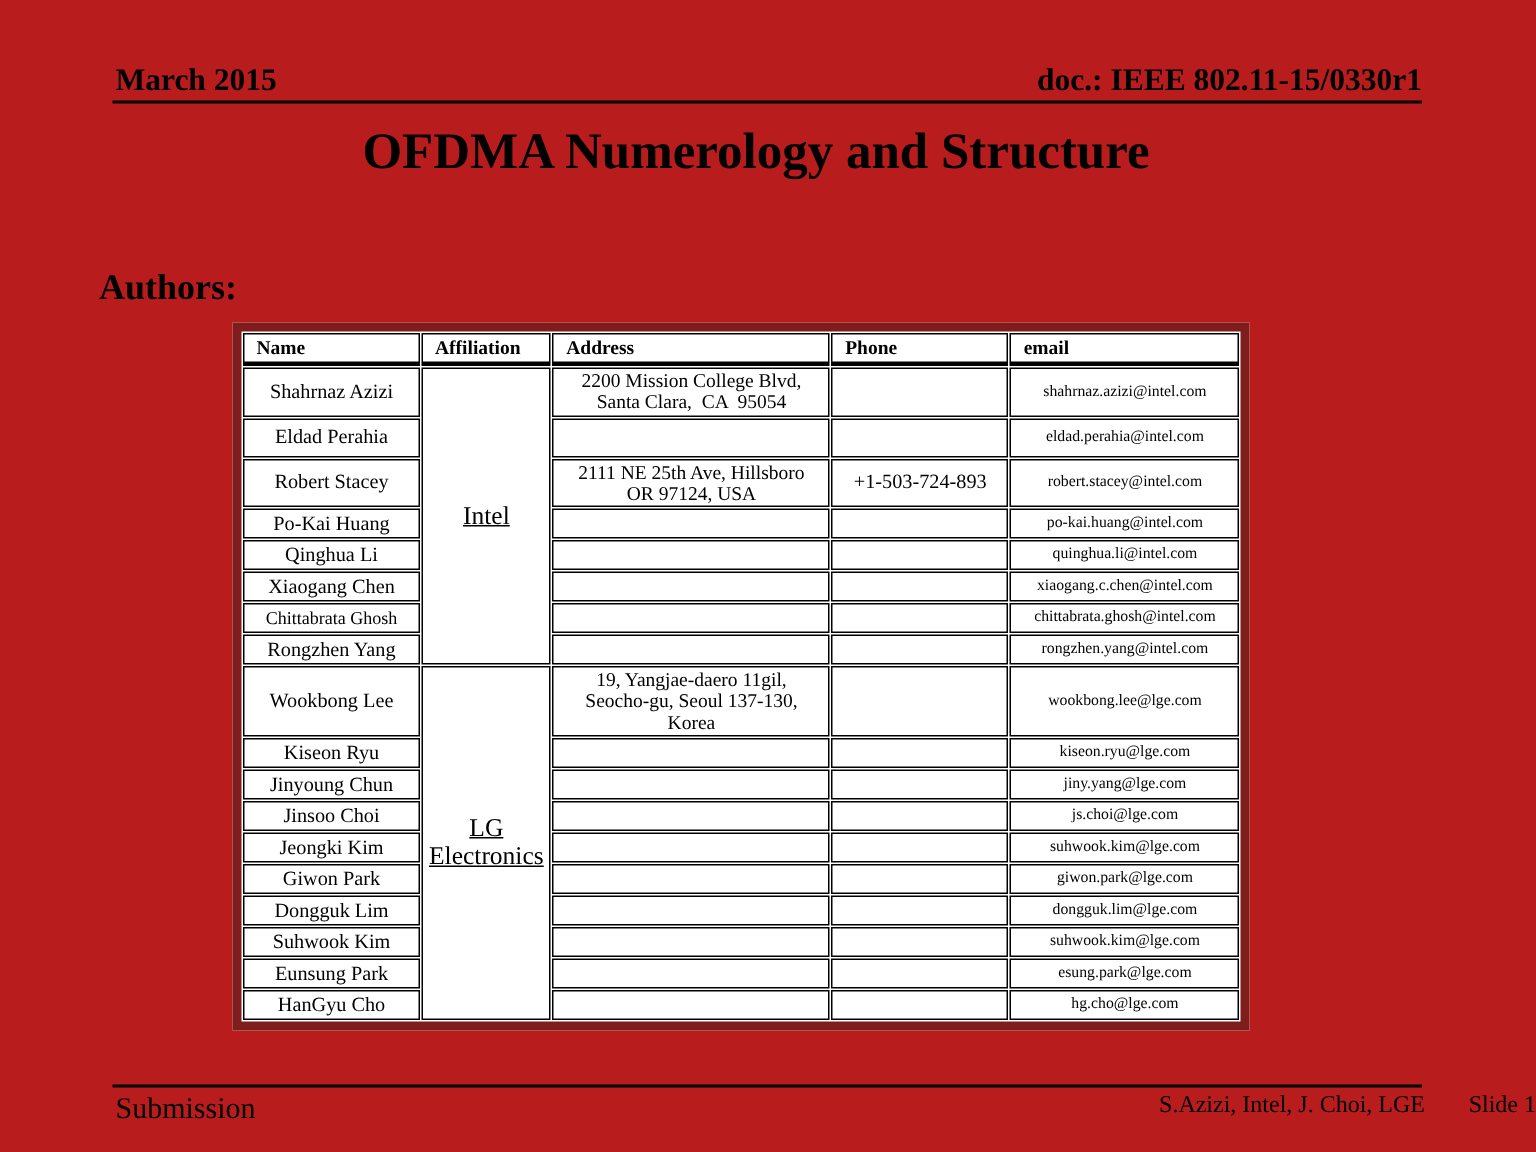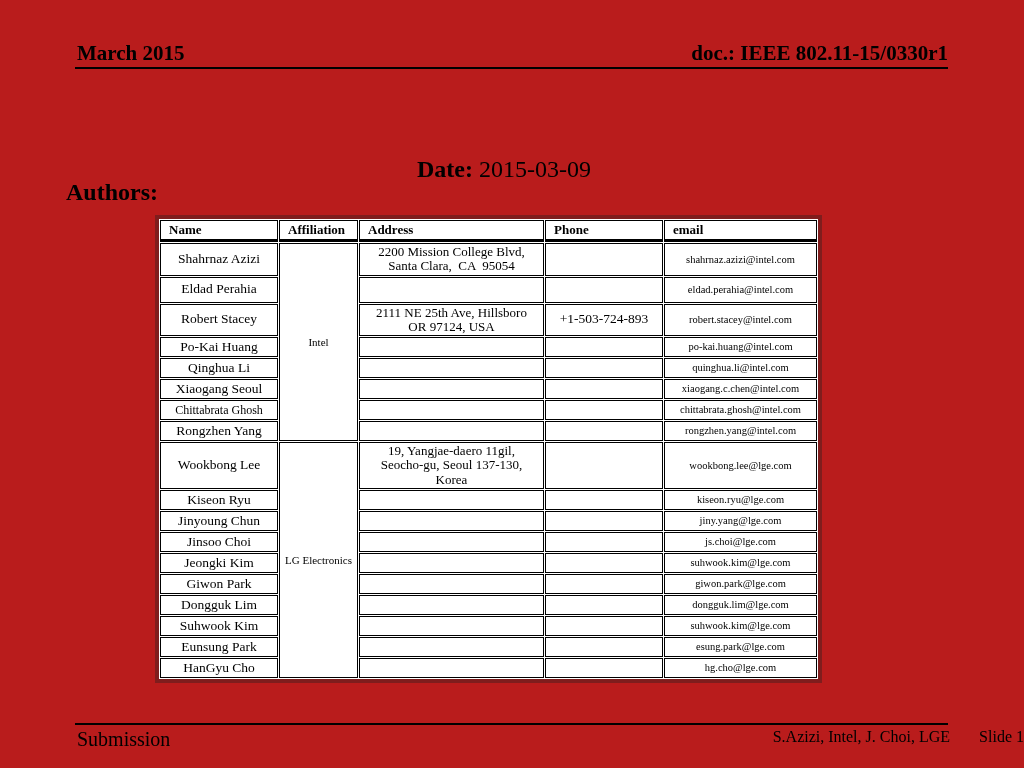--- a/index.html
+++ b/index.html
@@ -28,21 +28,21 @@
     text-align: center; font-size: 24px;
   }
   .date-line .lbl { font-weight: bold; }
   .authors-label { position: absolute; left: 66px; top: 179px; font-size: 24px; font-weight: bold; }
 
   
   .tbl-wrap { position: absolute; left: 155px; top: 215px; }
   table.authors {
     border-collapse: separate;
     border-spacing: 1px;
-    border: 4px solid #7f1d1d;
+    border: 6px solid #7f1d1d;
     table-layout: fixed;
     background: #fff;
   }
   table.authors col.c-name  { width: 118px; }
   table.authors col.c-aff   { width: 79px;  }
   table.authors col.c-addr  { width: 185px; }
   table.authors col.c-phone { width: 118px; }
   table.authors col.c-email { width: 153px; }
   table.authors th, table.authors td {
     border: 1px solid #000;
@@ -52,21 +52,21 @@
     box-sizing: border-box;
   }
   table.authors th {
     font-size: 13px; font-weight: bold; text-align: left;
     padding-left: 8px; height: 20px;
     border-bottom: 3px solid #000;
   }
   td.cell { text-align: center; font-size: 13.5px; line-height: 1.1; }
   td.cell-name  { font-size: 13.5px; }
   tr.r-ghosh td.cell-name { font-size: 12px; }
-  td.cell-aff   { font-size: 11px; }
+  td.cell-aff   { font-size: 17px; text-decoration: underline; }
   td.cell-addr  { font-size: 13px; white-space: pre-wrap; }
   td.cell-phone { font-size: 13.5px; }
   td.cell-email { font-size: 10.5px; }
   tr.r-h30 { height: 29px; }
   tr.r-h27 { height: 26px; }
   tr.r-h21 { height: 20px; }
   tr.r-h47 { height: 46px; }
 
   
   .ftr-rule { position: absolute; left: 75px; top: 723px; width: 873px; height: 0; border-top: 2px solid #000; }
@@ -76,22 +76,22 @@
 </style>
 </head>
 <body>
 
 <div class="slide">
 
   <div class="hdr-left">March 2015</div>
   <div class="hdr-right">doc.: IEEE 802.11-15/0330r1</div>
   <div class="hdr-rule"></div>
 
-
-  <div class="date-line"><span class="lbl">Date:</span><span> 2015-03-09</span></div>
+  <div class="title">OFDMA Numerology and Structure</div>
+
 
   <div class="authors-label">Authors:</div>
 
   <div class="tbl-wrap">
     <table class="authors">
       <colgroup>
         <col class="c-name">
           <col class="c-aff">
           <col class="c-addr">
           <col class="c-phone">
@@ -133,21 +133,21 @@
           <td class="cell cell-phone"></td>
           <td class="cell cell-email">po-kai.huang@intel.com</td>
         </tr>
         <tr class="r-h21">
           <td class="cell cell-name">Qinghua Li</td>
           <td class="cell cell-addr"></td>
           <td class="cell cell-phone"></td>
           <td class="cell cell-email">quinghua.li@intel.com</td>
         </tr>
         <tr class="r-h21">
-          <td class="cell cell-name">Xiaogang Seoul</td>
+          <td class="cell cell-name">Xiaogang Chen</td>
           <td class="cell cell-addr"></td>
           <td class="cell cell-phone"></td>
           <td class="cell cell-email">xiaogang.c.chen@intel.com</td>
         </tr>
         <tr class="r-h21 r-ghosh">
           <td class="cell cell-name">Chittabrata Ghosh</td>
           <td class="cell cell-addr"></td>
           <td class="cell cell-phone"></td>
           <td class="cell cell-email">chittabrata.ghosh@intel.com</td>
         </tr>

